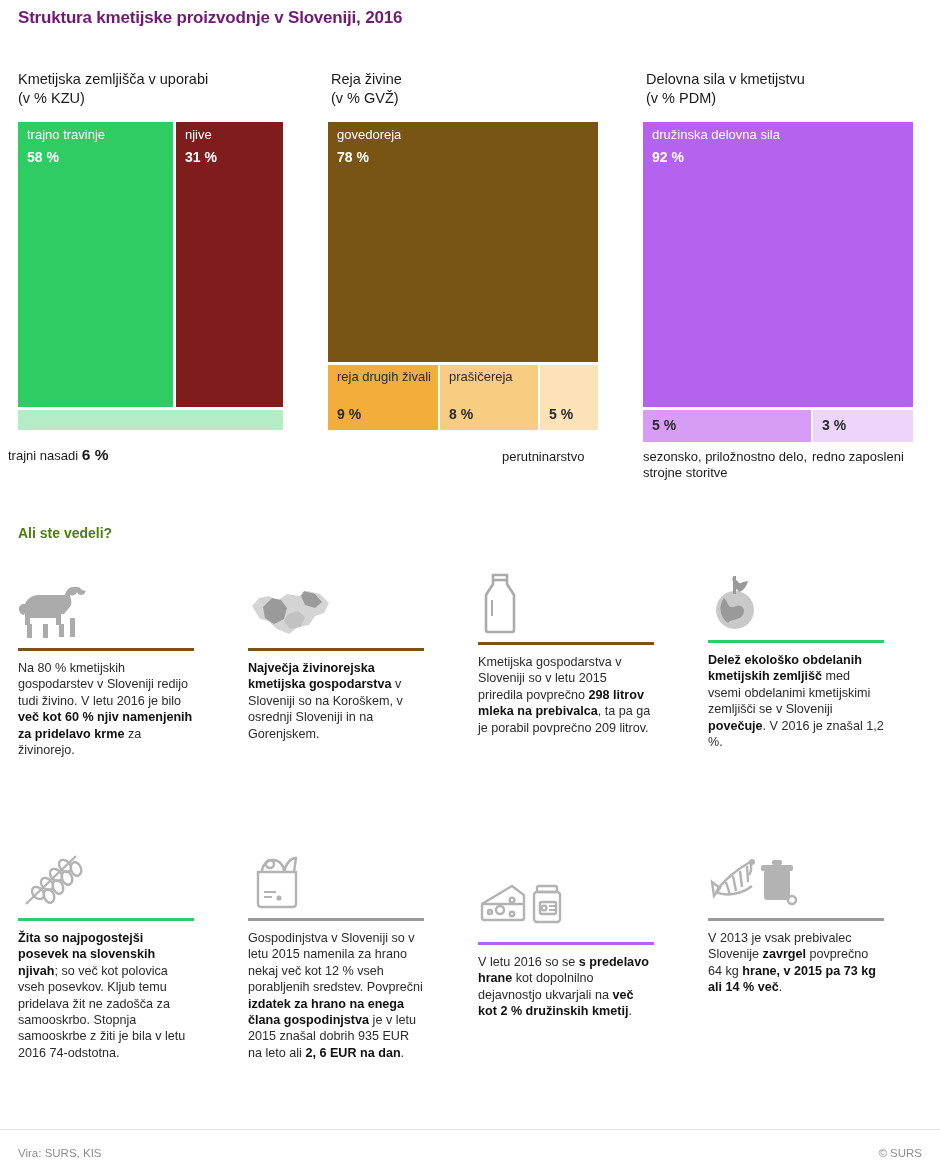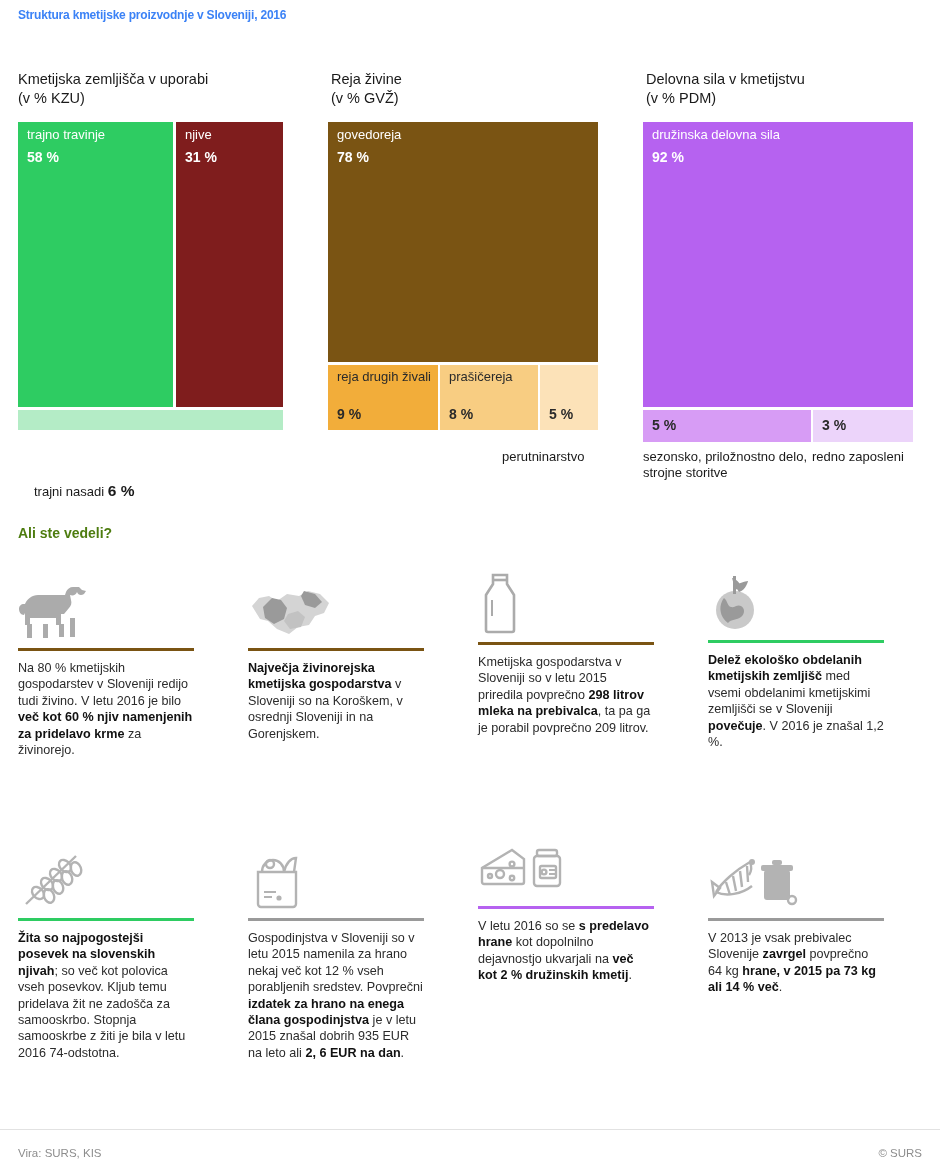--- a/index.html
+++ b/index.html
@@ -10,21 +10,21 @@
     font-family: "Liberation Sans", sans-serif;
     color: #1a1a1a;
     position: relative;
     overflow: hidden;
   }
   .page { position:relative; width:940px; height:1176px; }
 
   
   .main-title {
     position:absolute; left:18px; top:8px;
-    font-size:12px; font-weight:bold; color:#3b82f6;
+    font-size:17px; font-weight:bold; color:#701a75;
     letter-spacing:-0.2px;
   }
 
   
   .panel { position:absolute; top:70px; }
   .panel-head { font-size:14.5px; line-height:19px; color:#1a1a1a; }
   .panel-head .l2 { display:block; }
 
   .tm { position:absolute; }
   .cell { position:absolute; overflow:hidden; }
@@ -83,21 +83,21 @@
     <div class="cell" style="left:0; top:0; width:155px; height:285px; background:#2ecc62;">
       <div class="lbl lbl-w">trajno travinje</div>
       <div class="val val-w" style="top:26px;">58 %</div>
     </div>
     <div class="cell" style="left:158px; top:0; width:107px; height:285px; background:#7f1d1d;">
       <div class="lbl lbl-w">njive</div>
       <div class="val val-w" style="top:26px;">31 %</div>
     </div>
   </div>
   <div class="cell" style="position:absolute; left:18px; top:410px; width:265px; height:20px; background:#b4ecc6;"></div>
-  <div class="cap" style="left:34px; top:447px;margin-top:36px;">
+  <div class="cap" style="left:8px; top:447px;">
     <span>trajni nasadi</span>
     <b>6 %</b>
   </div>
 
   <div class="panel" style="left:331px; width:290px;">
     <div class="panel-head">
       <span>Reja živine</span>
       <span class="l2">(v % GVŽ)</span>
     </div>
   </div>
@@ -229,21 +229,21 @@
         <circle cx="22" cy="16" r="4"></circle>
         <line x1="16" y1="44" x2="28" y2="44" stroke-width="2"></line>
         <line x1="16" y1="49" x2="24" y2="49" stroke-width="2"></line>
         <circle cx="31" cy="50" r="1.4" fill="#b3b3b3"></circle>
       </svg>
     </div>
     <div class="rule" style="background:#9a9a9a;"></div>
     <div class="body"><span>Gospodinjstva v Sloveniji so v letu 2015 namenila za hrano nekaj več kot 12 % vseh porabljenih sredstev. Povprečni </span><b>izdatek za hrano na enega člana gospodinjstva</b><span>  je v letu 2015 znašal  dobrih 935 EUR  na leto ali </span><b>2, 6 EUR na dan</b><span>.</span></div>
   </div>
 
-  <div class="card" style="left:478px; top:836px;">
+  <div class="card" style="left:478px; top:872px;">
     <div class="icon">
       <svg width="92" height="56" viewBox="0 0 92 56" stroke="#b3b3b3" stroke-width="2.4" fill="none">
         <path d="M4 40V26L34 8l12 9v23a2 2 0 0 1-2 2H6a2 2 0 0 1-2-2z"></path>
         <path d="M4 26h42"></path>
         <circle cx="22" cy="32" r="4"></circle>
           <circle cx="34" cy="22" r="2.4"></circle>
         <circle cx="12" cy="34" r="2"></circle>
           <circle cx="34" cy="36" r="2.2"></circle>
         <rect x="56" y="14" width="26" height="30" rx="3"></rect>
         <rect x="59" y="8" width="20" height="6" rx="2"></rect>

